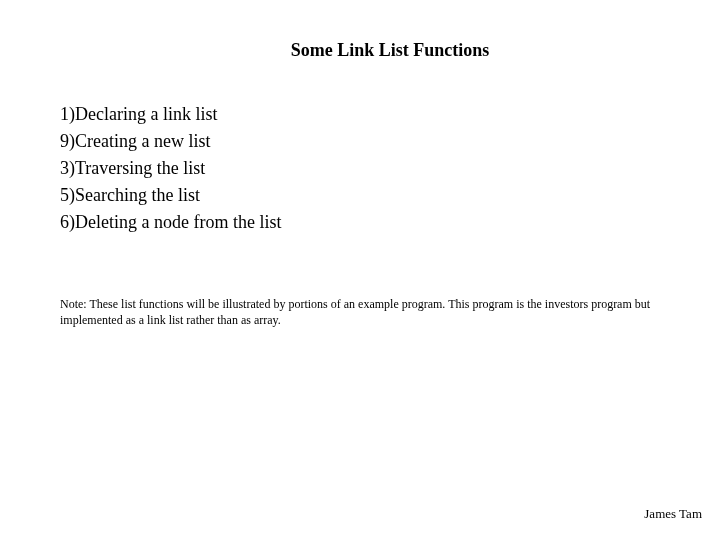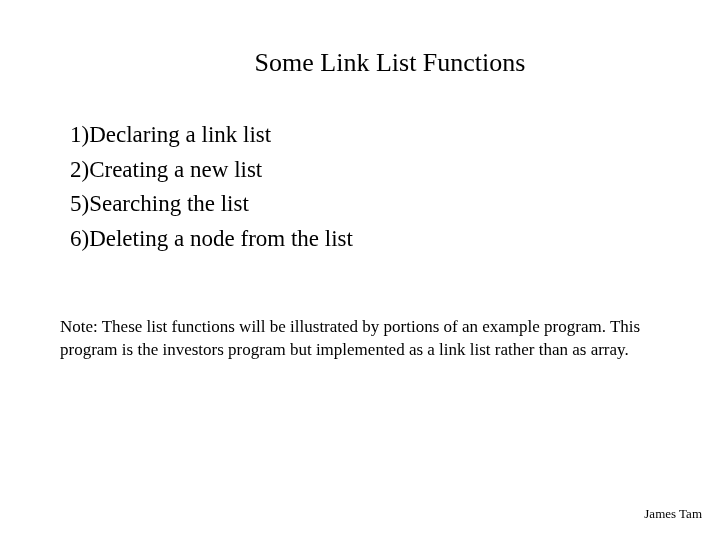--- a/index.html
+++ b/index.html
@@ -11,56 +11,57 @@
       color: #000;
       position: relative;
       overflow: hidden;
     }
     .slide {
       width: 100%;
       height: 100%;
       padding: 30px 60px 0 60px;
     }
     .title {
-      font-size: 26px;
-      font-weight: normal;
+      font-size: 18px;
+      font-weight: bold;
       text-align: center;
-      margin-top: 18px;
+      margin-top: 10px;
       margin-bottom: 40px;
       padding-left: 60px;
     }
     .items {
-      font-size: 23px;
+      font-size: 18px;
       line-height: 1.5;
-      margin-left: 10px;
+      margin-left: 0;
     }
     .item { white-space: nowrap; }
     .note {
-      font-size: 17px;
+      font-size: 12px;
       line-height: 1.35;
       margin-top: 60px;
       max-width: 600px;
     }
     .footer {
       position: absolute;
       right: 18px;
       bottom: 18px;
       font-size: 13px;
       margin-left: 45px;
     }
   </style>
 </head>
 <body>
 
 <div class="slide">
   <h1 class="title">Some Link List Functions</h1>
 
   <div class="items">
     <div class="item">1)Declaring a link list</div>
-    <div class="item">2)Creating a new list</div>
+    <div class="item">9)Creating a new list</div>
+    <div class="item">3)Traversing the list</div>
     <div class="item">5)Searching the list</div>
     <div class="item">6)Deleting a node from the list</div>
   </div>
 
   <p class="note">Note:  These list functions will be illustrated by portions of an example program.  This program is the investors program but implemented as a link list rather than as array.</p>
 </div>
 
 <div class="footer">James Tam</div>
 
 </body></html>

